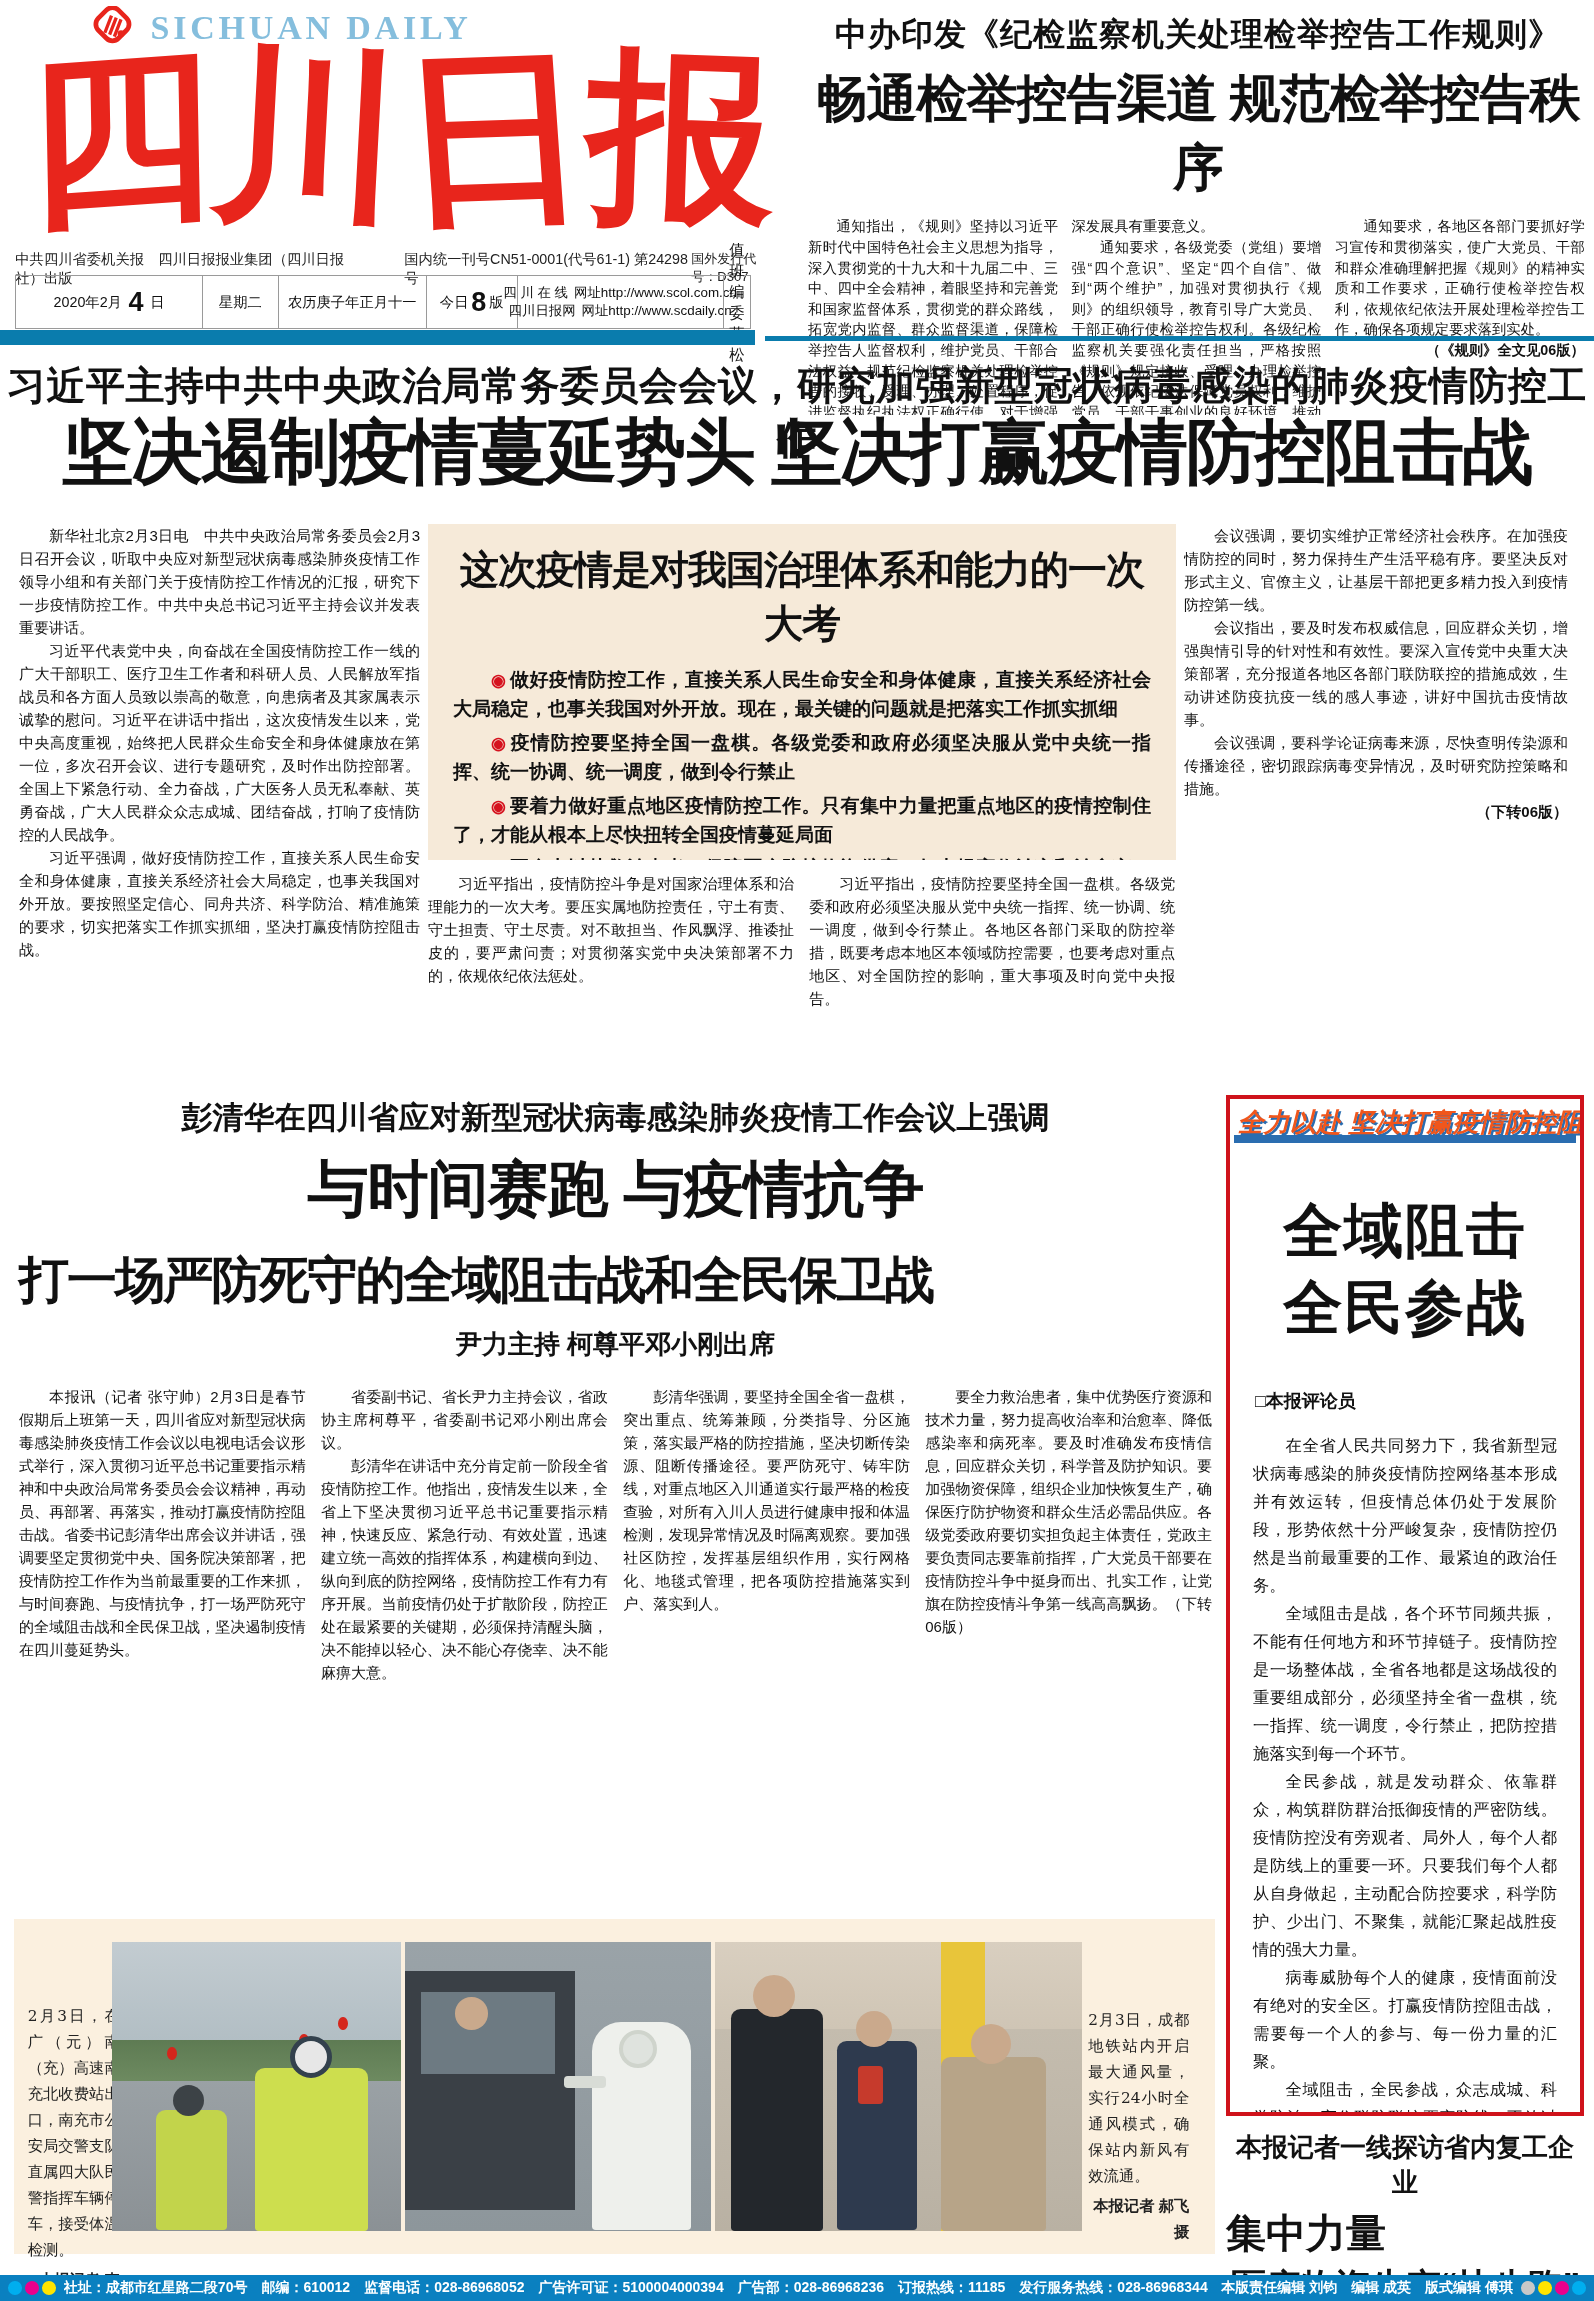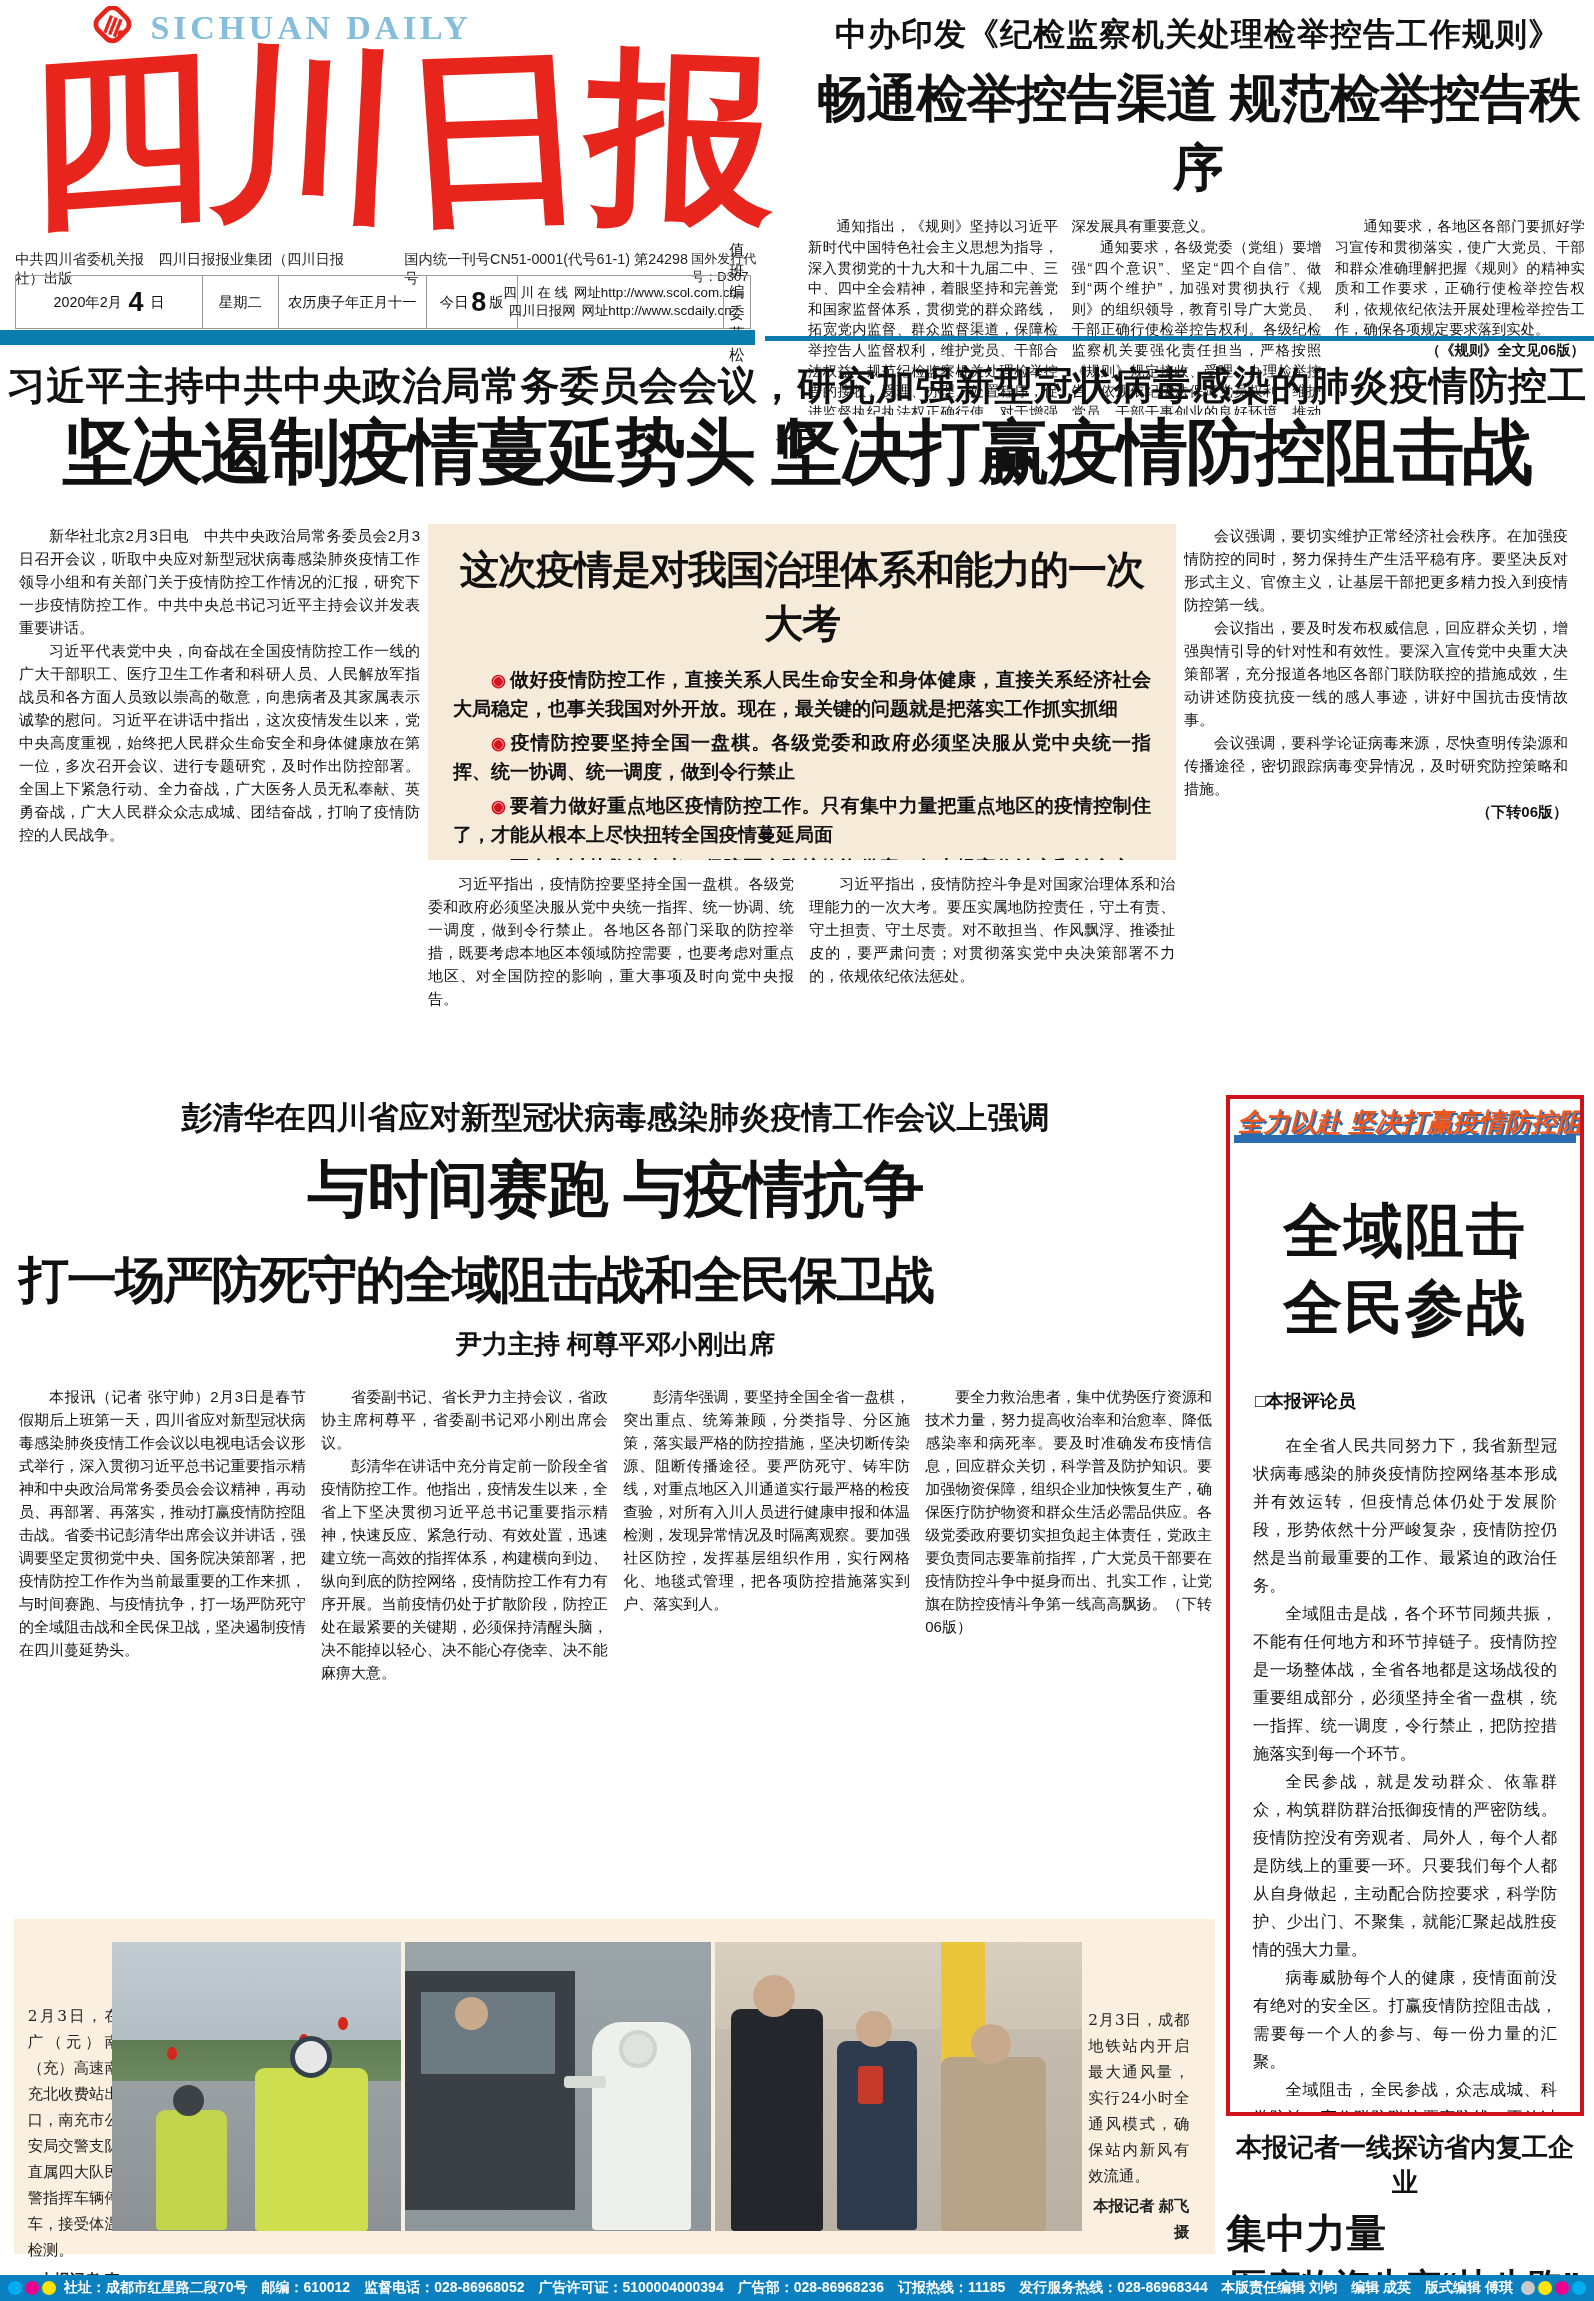--- a/index.html
+++ b/index.html
@@ -182,36 +182,37 @@
     </div>
   </div>
 
   <div class="lead-kicker">习近平主持中共中央政治局常务委员会会议，研究加强新型冠状病毒感染的肺炎疫情防控工作</div>
   <div class="lead-head">坚决遏制疫情蔓延势头  坚决打赢疫情防控阻击战</div>
 
   <div class="lead-body bodytext">
     <div class="col lead-c1">
       <p>新华社北京2月3日电　中共中央政治局常务委员会2月3日召开会议，听取中央应对新型冠状病毒感染肺炎疫情工作领导小组和有关部门关于疫情防控工作情况的汇报，研究下一步疫情防控工作。中共中央总书记习近平主持会议并发表重要讲话。</p>
       <p>习近平代表党中央，向奋战在全国疫情防控工作一线的广大干部职工、医疗卫生工作者和科研人员、人民解放军指战员和各方面人员致以崇高的敬意，向患病者及其家属表示诚挚的慰问。习近平在讲话中指出，这次疫情发生以来，党中央高度重视，始终把人民群众生命安全和身体健康放在第一位，多次召开会议、进行专题研究，及时作出防控部署。全国上下紧急行动、全力奋战，广大医务人员无私奉献、英勇奋战，广大人民群众众志成城、团结奋战，打响了疫情防控的人民战争。</p>
+      <p>习近平强调，做好疫情防控工作，直接关系人民生命安全和身体健康，直接关系经济社会大局稳定，也事关我国对外开放。要按照坚定信心、同舟共济、科学防治、精准施策的要求，切实把落实工作抓实抓细，坚决打赢疫情防控阻击战。</p>
     </div>
     <div class="lead-mid">
       <div class="sum-box">
         <div class="sum-title">这次疫情是对我国治理体系和能力的一次大考</div>
         <p class="bullet"><span class="dot">◉</span><span>做好疫情防控工作，直接关系人民生命安全和身体健康，直接关系经济社会大局稳定，也事关我国对外开放。现在，最关键的问题就是把落实工作抓实抓细</span></p>
         <p class="bullet"><span class="dot">◉</span><span>疫情防控要坚持全国一盘棋。各级党委和政府必须坚决服从党中央统一指挥、统一协调、统一调度，做到令行禁止</span></p>
         <p class="bullet"><span class="dot">◉</span><span>要着力做好重点地区疫情防控工作。只有集中力量把重点地区的疫情控制住了，才能从根本上尽快扭转全国疫情蔓延局面</span></p>
         <p class="bullet"><span class="dot">◉</span><span>要全力以赴救治患者，保障医疗防护物资供应，努力提高收治率和治愈率、降低感染率和病死率。这是当前防控工作的突出任务</span></p>
 
       </div>
       <div class="lead-mid-cols">
         <div class="col">
-          <p>习近平指出，疫情防控要坚持全国一盘棋。各级党委和政府必须坚决服从党中央统一指挥、统一协调、统一调度，做到令行禁止。各地区各部门采取的防控举措，既要考虑本地区本领域防控需要，也要考虑对重点地区、对全国防控的影响，重大事项及时向党中央报告。</p>
+          <p>习近平指出，疫情防控斗争是对国家治理体系和治理能力的一次大考。要压实属地防控责任，守土有责、守土担责、守土尽责。对不敢担当、作风飘浮、推诿扯皮的，要严肃问责；对贯彻落实党中央决策部署不力的，依规依纪依法惩处。</p>
         </div>
         <div class="col">
-          <p>习近平指出，疫情防控斗争是对国家治理体系和治理能力的一次大考。要压实属地防控责任，守土有责、守土担责、守土尽责。对不敢担当、作风飘浮、推诿扯皮的，要严肃问责；对贯彻落实党中央决策部署不力的，依规依纪依法惩处。</p>
+          <p>习近平指出，疫情防控要坚持全国一盘棋。各级党委和政府必须坚决服从党中央统一指挥、统一协调、统一调度，做到令行禁止。各地区各部门采取的防控举措，既要考虑本地区本领域防控需要，也要考虑对重点地区、对全国防控的影响，重大事项及时向党中央报告。</p>
         </div>
       </div>
     </div>
     <div class="col lead-c3">
       <p>会议强调，要切实维护正常经济社会秩序。在加强疫情防控的同时，努力保持生产生活平稳有序。要坚决反对形式主义、官僚主义，让基层干部把更多精力投入到疫情防控第一线。</p>
       <p>会议指出，要及时发布权威信息，回应群众关切，增强舆情引导的针对性和有效性。要深入宣传党中央重大决策部署，充分报道各地区各部门联防联控的措施成效，生动讲述防疫抗疫一线的感人事迹，讲好中国抗击疫情故事。</p>
       <p>会议强调，要科学论证病毒来源，尽快查明传染源和传播途径，密切跟踪病毒变异情况，及时研究防控策略和措施。</p>
       <p class="jump">（下转06版）</p>
     </div>
   </div>

